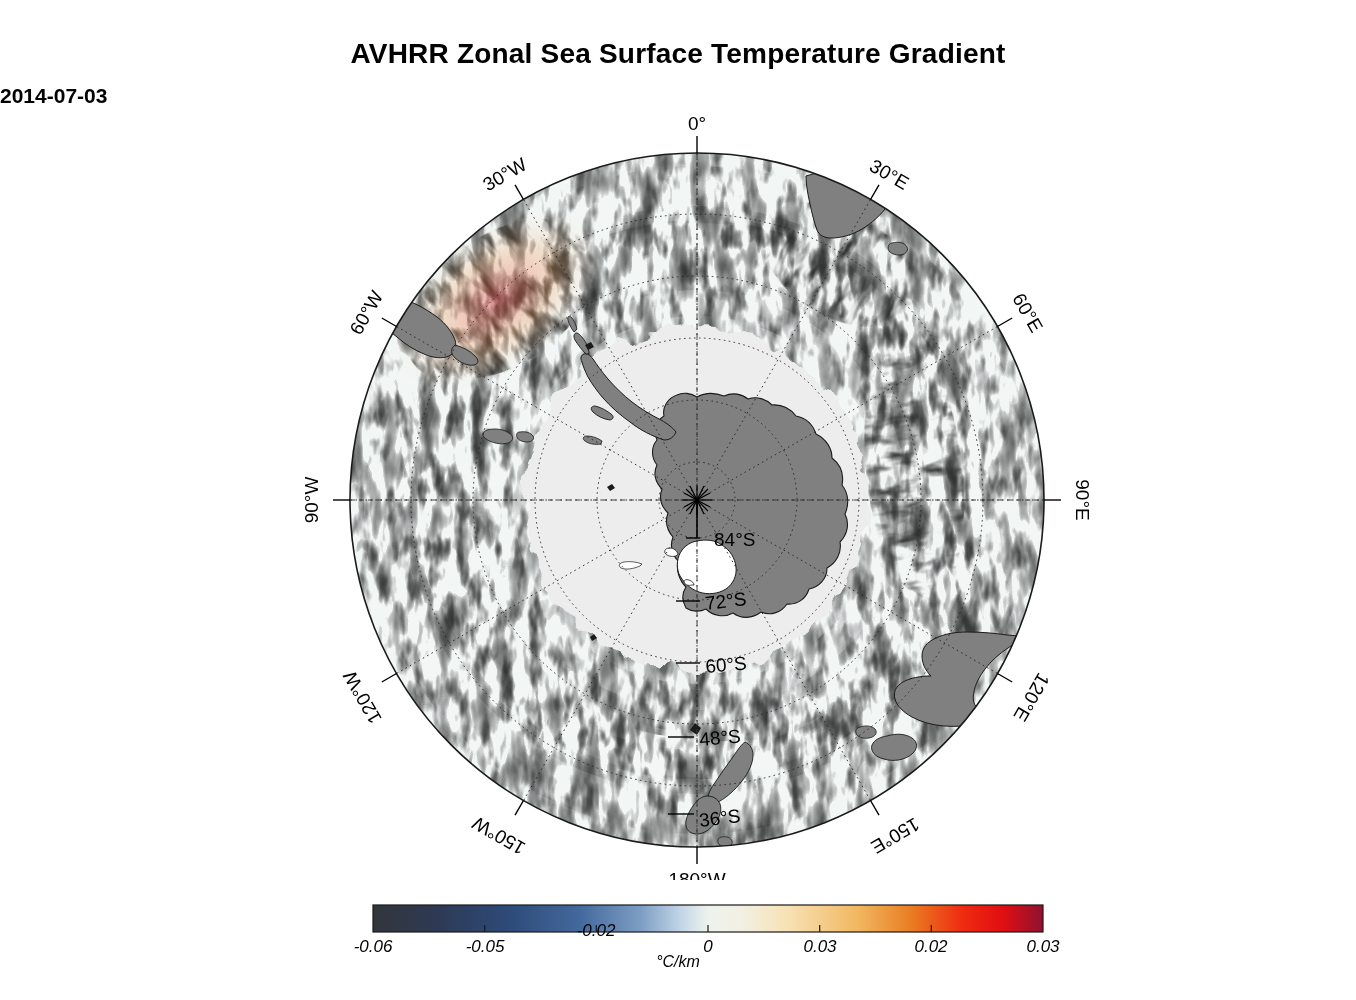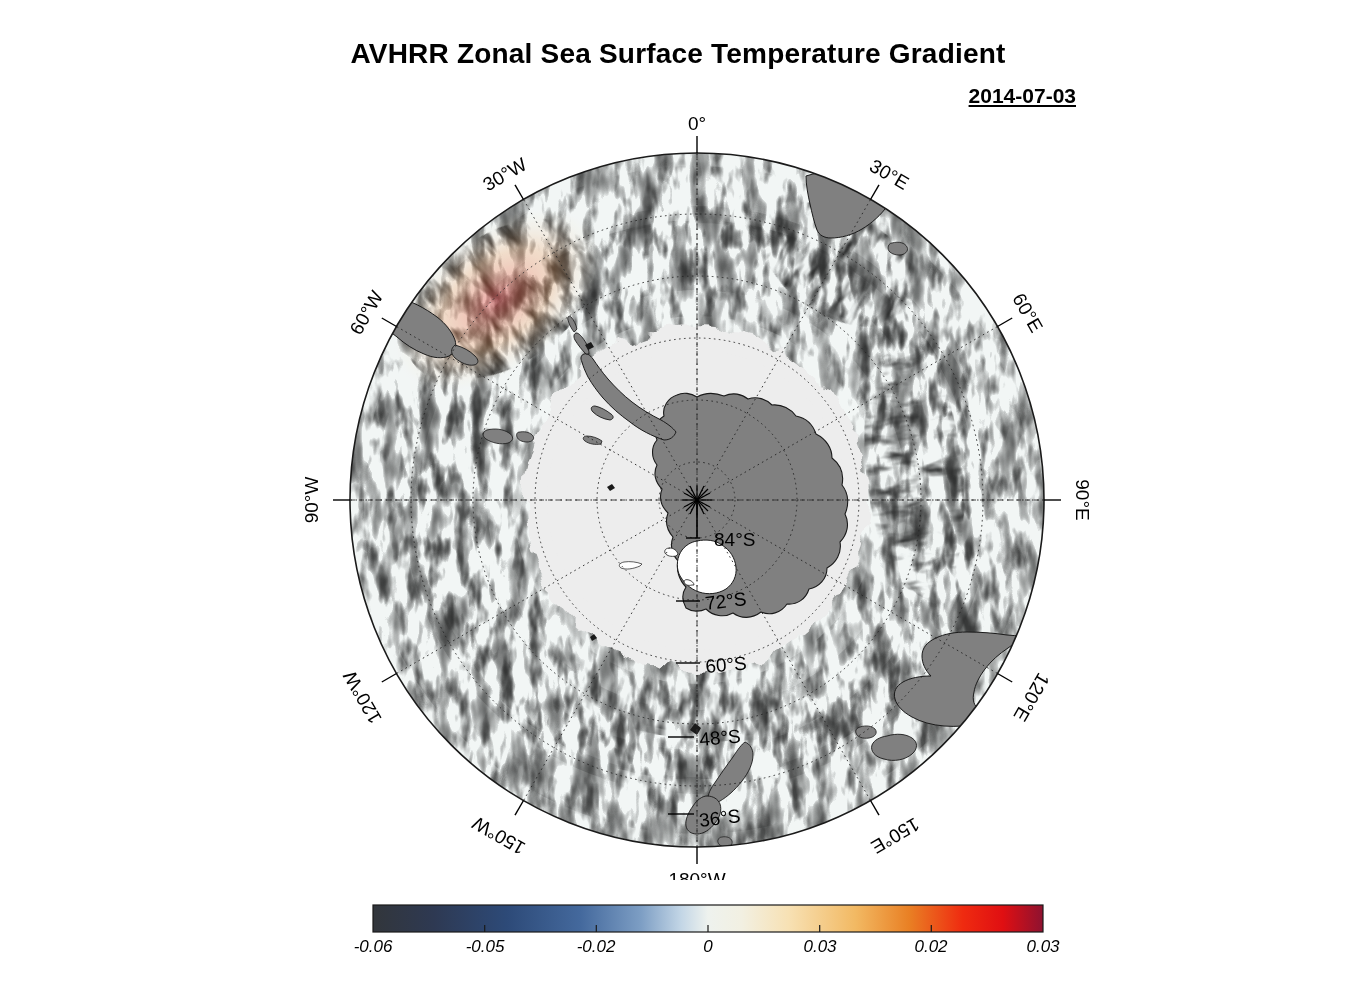--- a/index.html
+++ b/index.html
@@ -1,21 +1,21 @@
 <!DOCTYPE html>
 <html><head>
 <meta charset="utf-8">
 <style>
   html,body{margin:0;padding:0;background:#fff;}
   body{width:1356px;height:1000px;position:relative;overflow:hidden;
        font-family:"Liberation Sans",sans-serif;color:#000;}
   #title{position:absolute;left:0;top:38px;width:1356px;text-align:center;
          font-size:28px;font-weight:bold;letter-spacing:.2px;}
-  #subtitle{position:absolute;left:0;top:84px;width:1076px;text-align:right;
-            font-size:21px;font-weight:bold;text-decoration:underline;}
+  #subtitle{position:absolute;left:0;top:84px;width:1076px;text-align:left;
+            font-size:21px;font-weight:bold;}
   #mapwrap{position:absolute;left:0;top:0;width:1356px;height:880px;}
   #cbwrap{position:absolute;left:0;top:895px;width:1216px;height:105px;font-style:italic;}
   .cbticklbl{position:absolute;font-size:17px;text-align:center;width:90px;}
   #cbunit{position:absolute;left:0;top:58px;width:1356px;text-align:center;font-size:16px;}
   svg{display:block;}
   text{font-family:"Liberation Sans",sans-serif;}
 </style>
 </head>
 <body>
 
@@ -396,19 +396,20 @@
       <line x1="484.7" y1="37" x2="484.7" y2="30"></line>
       <line x1="596.3" y1="37" x2="596.3" y2="30"></line>
       <line x1="708" y1="37" x2="708" y2="30"></line>
       <line x1="819.7" y1="37" x2="819.7" y2="30"></line>
       <line x1="931.3" y1="37" x2="931.3" y2="30"></line>
     </g>
   </svg>
 
   <div class="cbticklbl" style="left:328px;top:42px">-0.06</div>
   <div class="cbticklbl" style="left:440px;top:42px">-0.05</div>
-  <div class="cbticklbl" style="left:551px;top:42px">-0.02</div>
+  <div class="cbticklbl" style="left:551px;top:26px">-0.02</div>
   <div class="cbticklbl" style="left:663px;top:42px">0</div>
   <div class="cbticklbl" style="left:775px;top:42px">0.03</div>
   <div class="cbticklbl" style="left:886px;top:42px">0.02</div>
   <div class="cbticklbl" style="left:998px;top:42px">0.03</div>
 
+  <div id="cbunit">°C/km</div>
 </div>
 
 </body></html>

